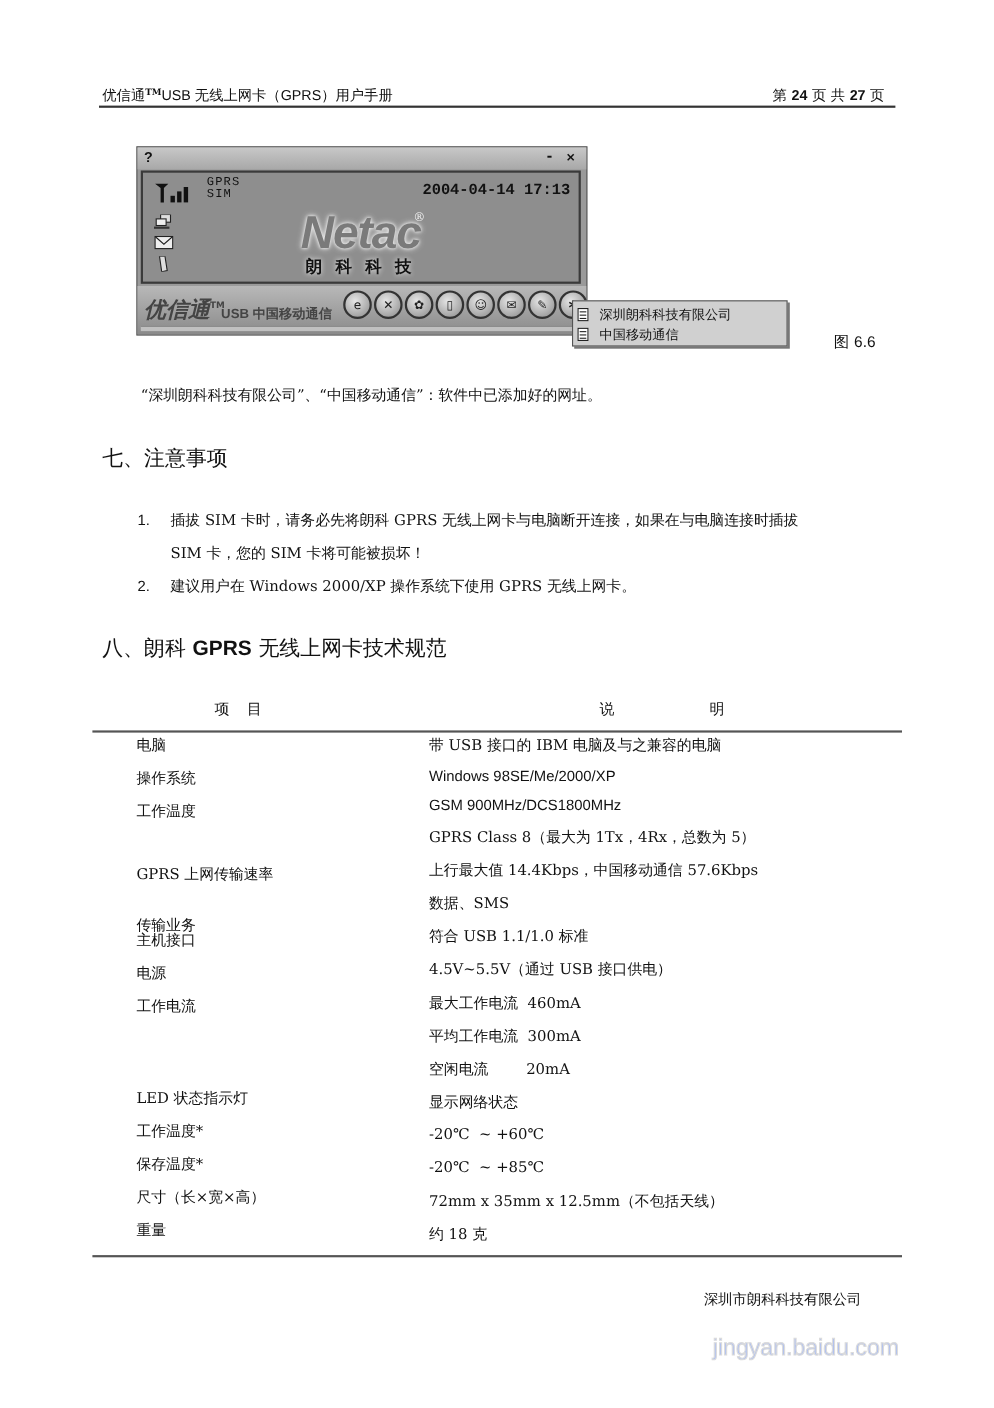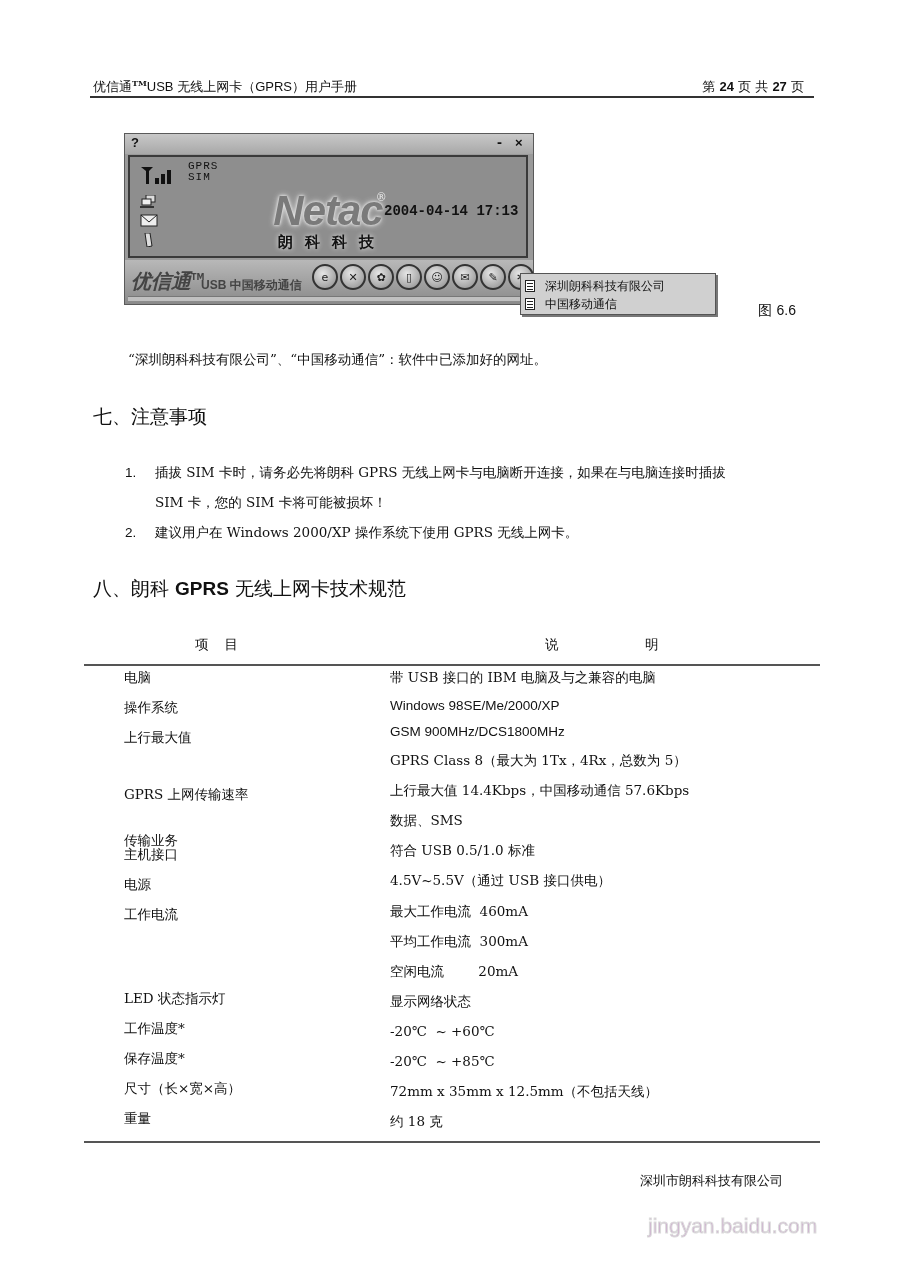--- a/index.html
+++ b/index.html
@@ -21,21 +21,21 @@
          border:1px solid #5a5a5a; box-sizing:border-box; }
   .titlebar { left:0; top:0; width:408px; height:20px;
               background:linear-gradient(#c8c8c8,#a8a8a8); }
   .tb-help { left:6px; top:1px; font-size:13px; font-weight:bold; }
   .tb-min { left:372px; top:-1px; font-size:15px; font-weight:bold; }
   .tb-close { left:390px; top:1px; font-size:13px; font-weight:bold; }
   .screen { left:3px; top:21px; width:400px; height:103px; background:#8e8e8e;
             border:2px solid #3a3a3a; box-sizing:border-box; }
   .signal { left:10px; top:8px; width:36px; height:20px; }
   .gprs { left:58px; top:4px; font-size:11px; line-height:11px; letter-spacing:1px; color:#111; }
-  .clock { left:254px; top:8px; font-size:14px; font-weight:bold; color:#111;margin-top:38px; }
+  .clock { left:254px; top:8px; font-size:14px; font-weight:bold; color:#111; }
   .side-ico { width:18px; height:14px; left:10px; }
   .logo { left:138px; top:32px; width:120px; height:70px; text-align:center; }
   .logo-word { font-family:"Liberation Sans", sans-serif; font-size:42px; font-weight:bold;
                font-style:italic; color:#7a7a7a; letter-spacing:-1px;
                text-shadow:0 0 6px #e8e8e8, 0 0 3px #fff; line-height:44px; }
   .logo-reg { position:absolute; right:-4px; top:2px; font-size:11px; color:#eee; }
   .logo-cn { font-family:"DejaVu Sans", sans-serif; font-size:15px; font-weight:bold;
              letter-spacing:12px; color:#111; text-shadow:0 0 5px #eee; margin-left:8px; }
   .bottombar { left:0; top:126px; width:408px; height:44px;
                background:linear-gradient(#b8b8b8,#8a8a8a); }
@@ -82,21 +82,21 @@
   .c1 { left:124px; }
   .c2 { left:390px; }
 
   
   .footer { left:640px; top:1172px; font-size:13px; }
   .wm { left:640px; top:1140px; width:210px; height:130px; opacity:0.35; }
   .wm-big { position:absolute; left:5px; top:28px; font-family:"Liberation Sans", sans-serif;
             font-size:40px; font-weight:bold; color:#fff; -webkit-text-stroke:1.5px #999;
             letter-spacing:1px; }
   .wm-small { position:absolute; left:8px; top:74px; font-family:"Liberation Sans", sans-serif;
-              font-size:21px; color:#701a75; -webkit-text-stroke:1px #999; }
+              font-size:21px; color:#1d4ed8; -webkit-text-stroke:1px #999; }
 </style>
 </head>
 <body>
 
 <div class="abs hdr-left">
   <span>优信通</span><sup>TM</sup><span class="sans">USB 无线上网卡（GPRS）用户手册</span>
 </div>
 <div class="abs hdr-right">
   <span>第</span>
   <b>24</b>
@@ -204,33 +204,33 @@
 <div class="abs th-desc2">明</div>
 <div class="abs table-rule-top"></div>
 
 <div>
   <div class="abs cell c1" style="top:669px">电脑</div>
   <div class="abs cell c2" style="top:669px">带 USB 接口的 IBM 电脑及与之兼容的电脑</div>
 
   <div class="abs cell c1" style="top:699px">操作系统</div>
   <div class="abs cell c2 sans" style="top:698px">Windows 98SE/Me/2000/XP</div>
 
-  <div class="abs cell c1" style="top:729px">上行最大值</div>
+  <div class="abs cell c1" style="top:729px">工作温度</div>
   <div class="abs cell c2 sans" style="top:724px">GSM 900MHz/DCS1800MHz</div>
 
   <div class="abs cell c2" style="top:752px">GPRS Class 8（最大为 1Tx，4Rx，总数为 5）</div>
 
   <div class="abs cell c1" style="top:786px">GPRS 上网传输速率</div>
   <div class="abs cell c2" style="top:782px">上行最大值 14.4Kbps，中国移动通信 57.6Kbps</div>
 
   <div class="abs cell c1" style="top:832px">传输业务</div>
   <div class="abs cell c2" style="top:812px">数据、SMS</div>
 
   <div class="abs cell c1" style="top:846px">主机接口</div>
-  <div class="abs cell c2" style="top:842px">符合 USB 0.5/1.0 标准</div>
+  <div class="abs cell c2" style="top:842px">符合 USB 1.1/1.0 标准</div>
 
   <div class="abs cell c1" style="top:876px">电源</div>
   <div class="abs cell c2" style="top:872px">4.5V~5.5V（通过 USB 接口供电）</div>
 
   <div class="abs cell c1" style="top:906px">工作电流</div>
   <div class="abs cell c2" style="top:903px; white-space:pre">最大工作电流  460mA</div>
 
   <div class="abs cell c2" style="top:933px; white-space:pre">平均工作电流  300mA</div>
 
   <div class="abs cell c2" style="top:963px; white-space:pre">空闲电流        20mA</div>

